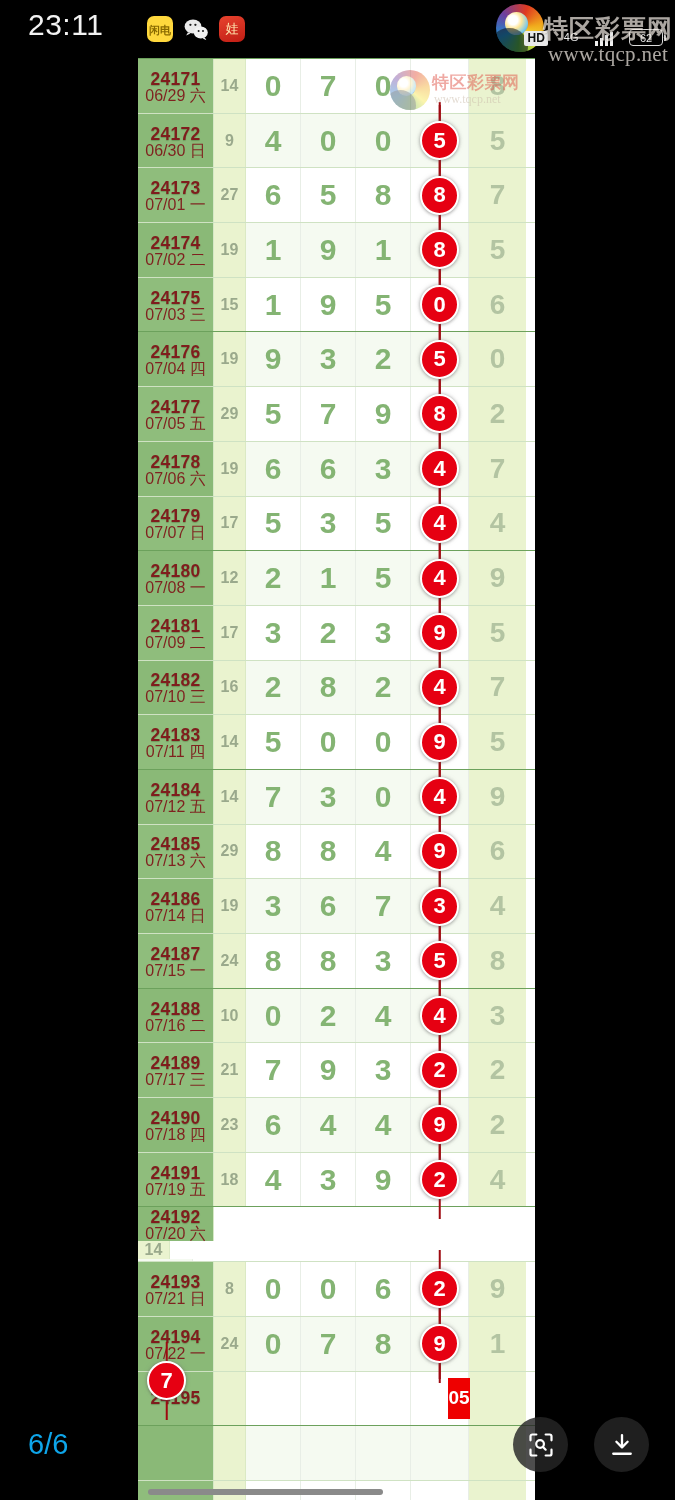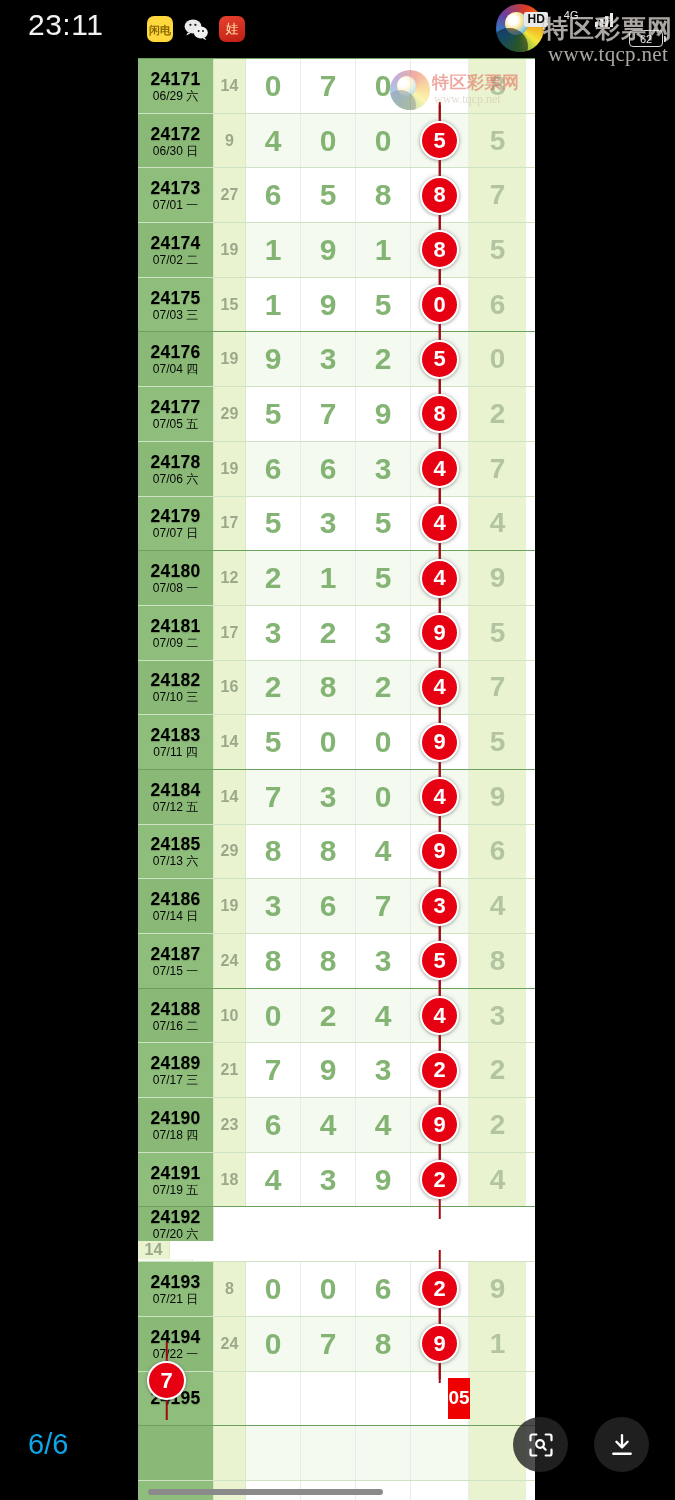--- a/index.html
+++ b/index.html
@@ -10,21 +10,21 @@
   
   #statusbar{position:absolute;left:0;top:0;width:675px;height:58px;z-index:60;}
   #clock{position:absolute;left:28px;top:8px;font-size:30px;color:#f2f2f2;letter-spacing:.5px;font-weight:400;}
   .tray-app{position:absolute;top:16px;width:26px;height:26px;border-radius:7px;overflow:hidden;}
   #app-yellow{left:147px;background:#ffd83d;}
   #app-yellow .gl{position:absolute;inset:3px 2px;font-size:11px;line-height:10px;color:#8a6a00;font-weight:bold;text-align:center;margin-top:6px;}
   #app-wechat{left:183px;background:transparent;}
   #app-red{left:219px;background:linear-gradient(160deg,#e8432e,#c01d14);}
   #app-red .gl{position:absolute;inset:0;display:flex;align-items:center;justify-content:center;font-size:13px;color:#ffe9b0;}
 
-  #right-tray{position:absolute;right:12px;top:12px;height:34px;display:flex;align-items:flex-start;gap:16px;}
+  #right-tray{position:absolute;right:12px;top:12px;height:34px;display:flex;align-items:flex-end;gap:16px;}
   .hd-badge{background:#e9e9e9;color:#111;font-size:12px;font-weight:bold;border-radius:2px;padding:1px 3px;line-height:13px;}
   .sig{display:flex;align-items:flex-end;gap:1.5px;height:15px;}
   .sig i{display:block;width:3.5px;background:#efefef;}
   .sig i:nth-child(1){height:5px}.sig i:nth-child(2){height:8px}
   .sig i:nth-child(3){height:11px}.sig i:nth-child(4){height:14px}
   .net-label{font-size:11px;color:#efefef;position:relative;top:-3px;}
   .bat{width:34px;height:17px;border:1.6px solid #dcdcdc;border-radius:4px;position:relative;display:flex;align-items:center;justify-content:center;margin-top:18px;}
   .bat:after{content:"";position:absolute;right:-4px;top:5px;width:2.5px;height:6px;background:#dcdcdc;border-radius:0 1px 1px 0;}
   .bat span{font-size:11px;color:#f0f0f0;}
 
@@ -44,23 +44,23 @@
   #wm-top .cn{font-family:"DejaVu Sans",sans-serif;font-size:25px;font-weight:bold;line-height:26px;letter-spacing:1px;text-shadow:0 0 2px rgba(0,0,0,.6);}
   #wm-top .url{font-family:"Liberation Serif","DejaVu Serif",serif;font-size:21px;line-height:24px;letter-spacing:.3px;}
 
   
   #panel{position:absolute;left:138px;top:58px;width:397px;height:1442px;background:#fff;overflow:hidden;z-index:10;}
   .row{position:relative;height:54.7px;display:flex;}
   .row.grp{border-top:1.7px solid #6ca15c;}
   .row.thinline{border-top:1px solid #cfe2c3;}
 
   .c-id{width:76px;background:#8fbd7c;border-right:1px solid #d6e8c6;display:flex;flex-direction:column;
-        align-items:center;justify-content:center;color:#000000;}
+        align-items:center;justify-content:center;color:#7f1d1d;}
   .c-id .num{font-size:17.5px;font-weight:bold;letter-spacing:.3px;line-height:20px;text-shadow:0 1px 1px rgba(60,90,40,.35);}
-  .c-id .dt{font-size:12px;line-height:14px;opacity:.97;}
+  .c-id .dt{font-size:16px;line-height:14px;opacity:.97;}
   .c-sum{width:32px;background:#eaf3cf;border-right:1px solid #dbe9c4;display:flex;align-items:center;justify-content:center;
          color:#9aa98c;font-size:16px;font-weight:bold;}
   .c-d{width:55px;border-right:1px solid #e8eee6;display:flex;align-items:center;justify-content:center;
        color:#84b473;font-size:30px;font-weight:bold;background:#fff;}
   .c-ball{width:58px;border-right:1px solid #e8eee6;position:relative;display:flex;align-items:center;justify-content:center;background:#fff;}
   .c-last{width:57px;background:#eaf3cf;display:flex;align-items:center;justify-content:center;color:#b3c4a2;font-size:28px;font-weight:bold;}
   .row:nth-child(even) .c-d,.row:nth-child(even) .c-ball{background:#f5faf1;}
   .row:nth-child(even) .c-id{background:#8ab977;}
 
   .ball{width:39px;height:39px;border-radius:50%;background:#e60012;border:2.5px solid #fff;

